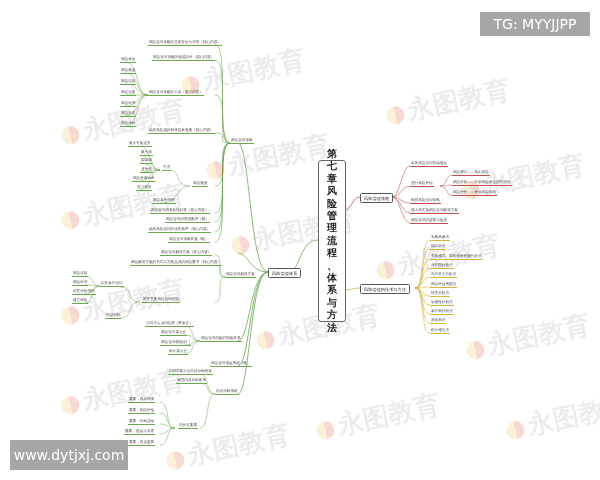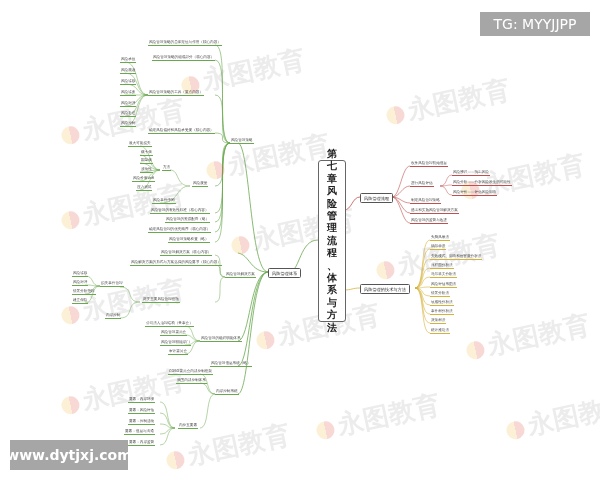--- a/index.html
+++ b/index.html
@@ -222,13 +222,13 @@
 <div class="node" style="left:168px;top:369px;">COSO委员会内部控制框架</div>
 <div class="node" style="left:176px;top:378px;">我国内部控制体系</div>
 <div class="node" style="left:178px;top:423px;">内控五要素</div>
 <div class="node" style="left:128px;top:397px;">要素：内部环境</div>
 <div class="node" style="left:128px;top:408px;">要素：风险评估</div>
 <div class="node" style="left:128px;top:419px;">要素：控制活动</div>
 <div class="node" style="left:124px;top:429px;">要素：信息与沟通</div>
 <div class="node" style="left:128px;top:440px;">要素：内部监督</div>
 
 <div class="badge" style="left:480px;top:12px;width:110px;height:24px;">TG: MYYJJPP</div>
-<div class="badge" style="left:10px;top:440px;width:118px;height:30px;font-weight:bold;">www.dytjxj.com</div>
+<div class="badge" style="left:10px;top:440px;width:118px;height:30px;">www.dytjxj.com</div>
 
 </body></html>

